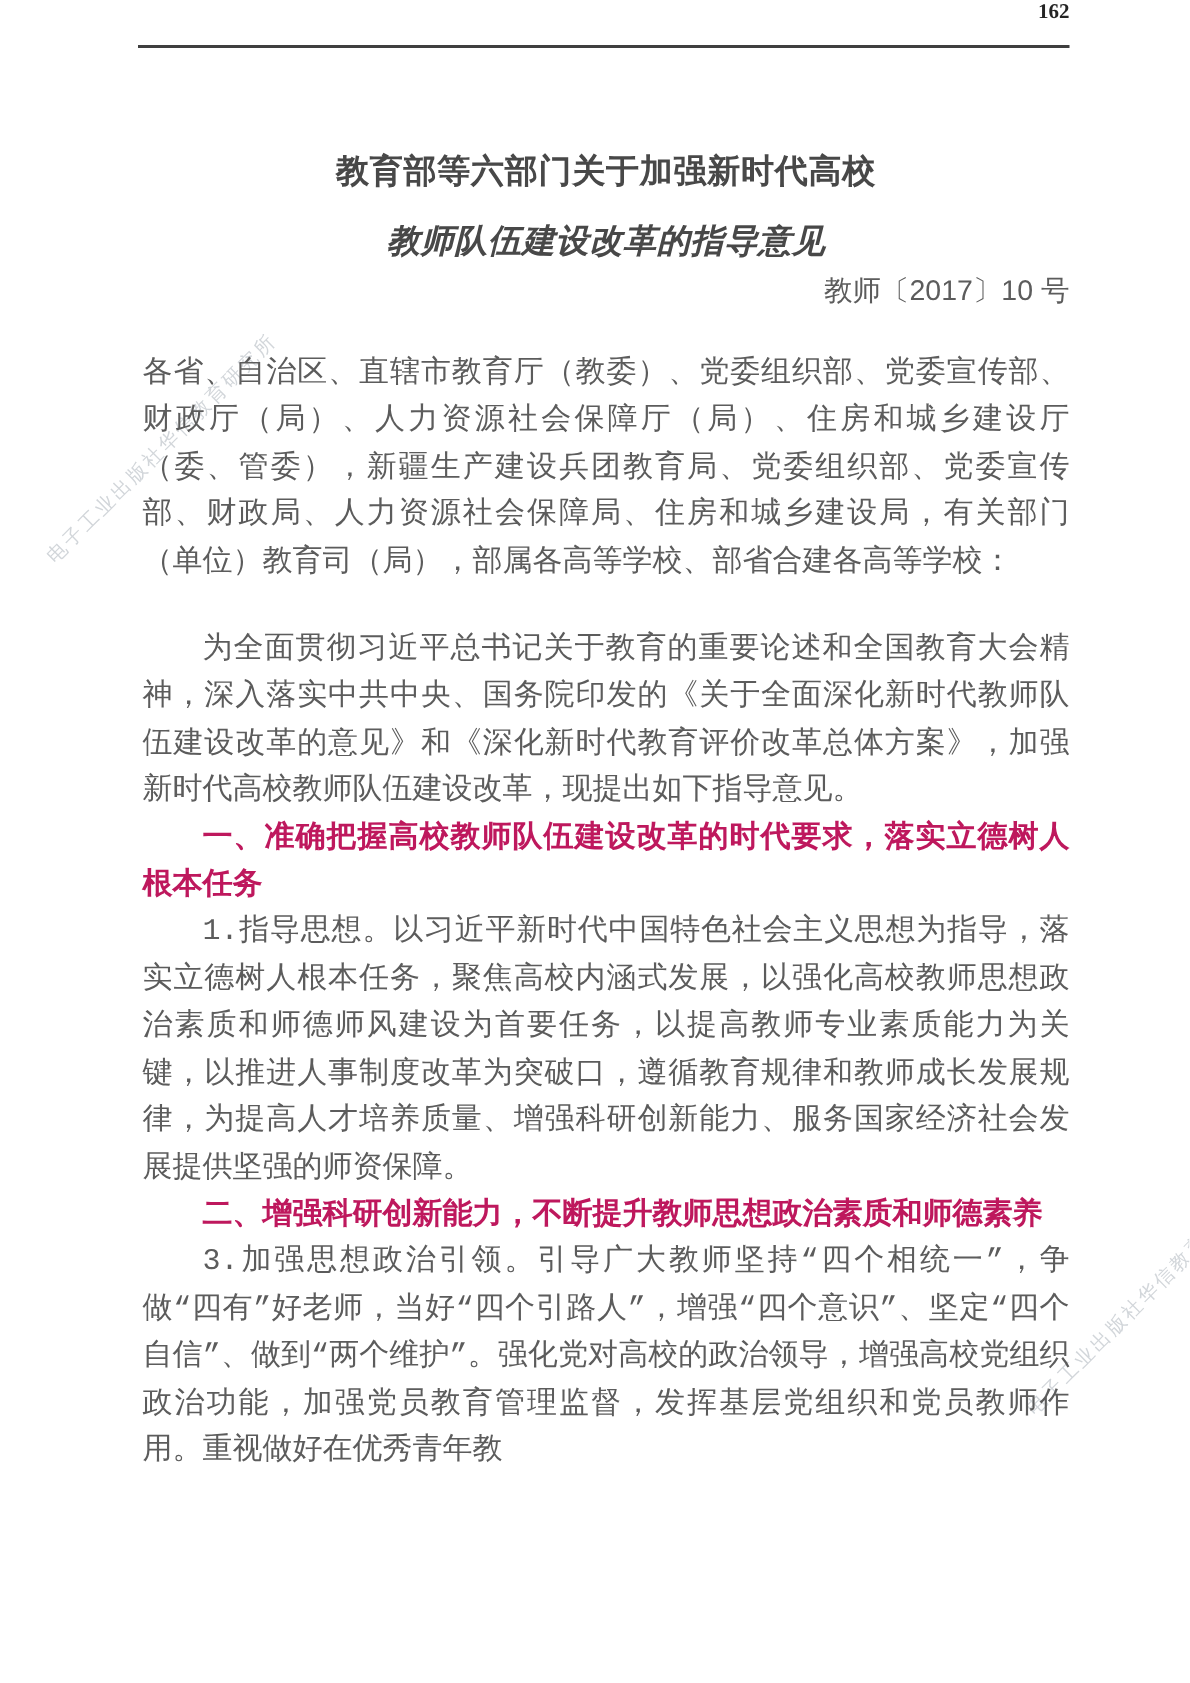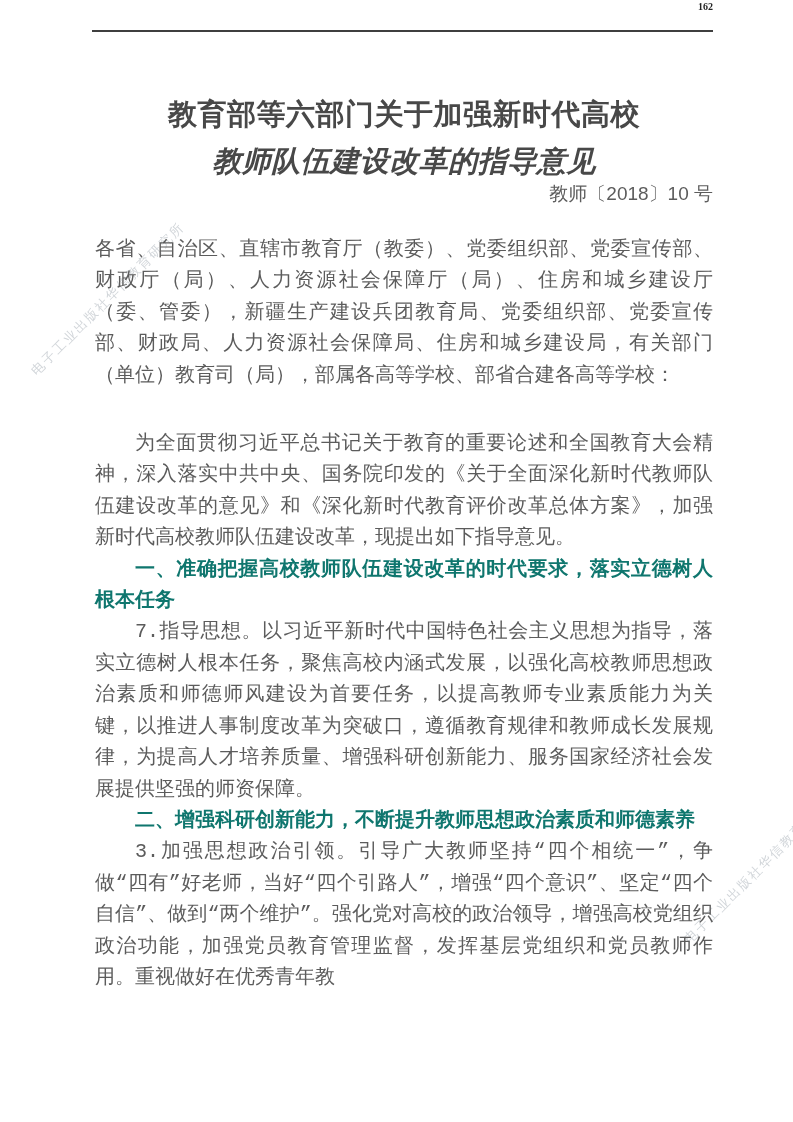--- a/index.html
+++ b/index.html
@@ -15,41 +15,41 @@
 
   
   .page-number {
     position: absolute;
     top: 1px;
     left: 92px;
     width: 621px;
     text-align: right;
     font-family: "Liberation Serif", "DejaVu Serif", serif;
     font-weight: bold;
-    font-size: 10px;
+    font-size: 14px;
     color: #242424;
     z-index: 2;
   }
   .header-rule {
     position: absolute;
     left: 92px;
     top: 30px;
     width: 621px;
     height: 2px;
     background: #3f3f3f;
     z-index: 2;
   }
 
   
   .doc-title {
     position: absolute;
     left: 95px;
     width: 618px;
     text-align: center;
-    font-size: 29px;
+    font-size: 22px;
     font-weight: bold;
     color: #484848;
     letter-spacing: 0.5px;
     line-height: 26px;
     z-index: 2;
   }
   .doc-title.line1 { top: 101px; }
   .doc-title.line2 { top: 148px; font-style: italic; }
 
   .doc-number {
@@ -70,22 +70,22 @@
     left: 95px;
     width: 618px;
     font-size: 20px;
     line-height: 31.4px;
     color: #5c5c5c;
     text-align: justify;
     z-index: 2;
   }
   .body-text p { margin: 0; text-indent: 2em; font-family: Liberation Mono, monospace; }
   .body-text p.address { text-indent: 0; }
-  .body-text p.gap-before { margin-top: 37px; }
-  .body-text p.heading { font-weight: bold; color: #0f766e; }
+  .body-text p.gap-before { margin-top: 27px; }
+  .body-text p.heading { font-weight: bold; color: #be185d; }
 
   
   .watermark {
     position: absolute;
     white-space: nowrap;
     font-size: 13px;
     letter-spacing: 2px;
     color: #d2d6da;
     transform: rotate(-45deg);
     z-index: 1;
@@ -100,24 +100,24 @@
 <div class="page">
 
   <div class="watermark wm-left">电子工业出版社华信教育研究所</div>
   <div class="watermark wm-right">电子工业出版社华信教育研究所</div>
 
   <div class="page-number">162</div>
   <div class="header-rule"></div>
 
   <div class="doc-title line1">教育部等六部门关于加强新时代高校</div>
   <div class="doc-title line2">教师队伍建设改革的指导意见</div>
-  <div class="doc-number">教师〔2018〕10 号</div>
+  <div class="doc-number">教师〔2017〕10 号</div>
 
   <div class="body-text">
     <p class="address">各省、自治区、直辖市教育厅（教委）、党委组织部、党委宣传部、财政厅（局）、人力资源社会保障厅（局）、住房和城乡建设厅（委、管委），新疆生产建设兵团教育局、党委组织部、党委宣传部、财政局、人力资源社会保障局、住房和城乡建设局，有关部门（单位）教育司（局），部属各高等学校、部省合建各高等学校：</p>
     <p class="gap-before">为全面贯彻习近平总书记关于教育的重要论述和全国教育大会精神，深入落实中共中央、国务院印发的《关于全面深化新时代教师队伍建设改革的意见》和《深化新时代教育评价改革总体方案》，加强新时代高校教师队伍建设改革，现提出如下指导意见。</p>
     <p class="heading">一、准确把握高校教师队伍建设改革的时代要求，落实立德树人根本任务</p>
-    <p>7.指导思想。以习近平新时代中国特色社会主义思想为指导，落实立德树人根本任务，聚焦高校内涵式发展，以强化高校教师思想政治素质和师德师风建设为首要任务，以提高教师专业素质能力为关键，以推进人事制度改革为突破口，遵循教育规律和教师成长发展规律，为提高人才培养质量、增强科研创新能力、服务国家经济社会发展提供坚强的师资保障。</p>
+    <p>1.指导思想。以习近平新时代中国特色社会主义思想为指导，落实立德树人根本任务，聚焦高校内涵式发展，以强化高校教师思想政治素质和师德师风建设为首要任务，以提高教师专业素质能力为关键，以推进人事制度改革为突破口，遵循教育规律和教师成长发展规律，为提高人才培养质量、增强科研创新能力、服务国家经济社会发展提供坚强的师资保障。</p>
     <p class="heading">二、增强科研创新能力，不断提升教师思想政治素质和师德素养</p>
     <p>3.加强思想政治引领。引导广大教师坚持“四个相统一”，争做“四有”好老师，当好“四个引路人”，增强“四个意识”、坚定“四个自信”、做到“两个维护”。强化党对高校的政治领导，增强高校党组织政治功能，加强党员教育管理监督，发挥基层党组织和党员教师作用。重视做好在优秀青年教</p>
   </div>
 
 </div>
 
 </body></html>

